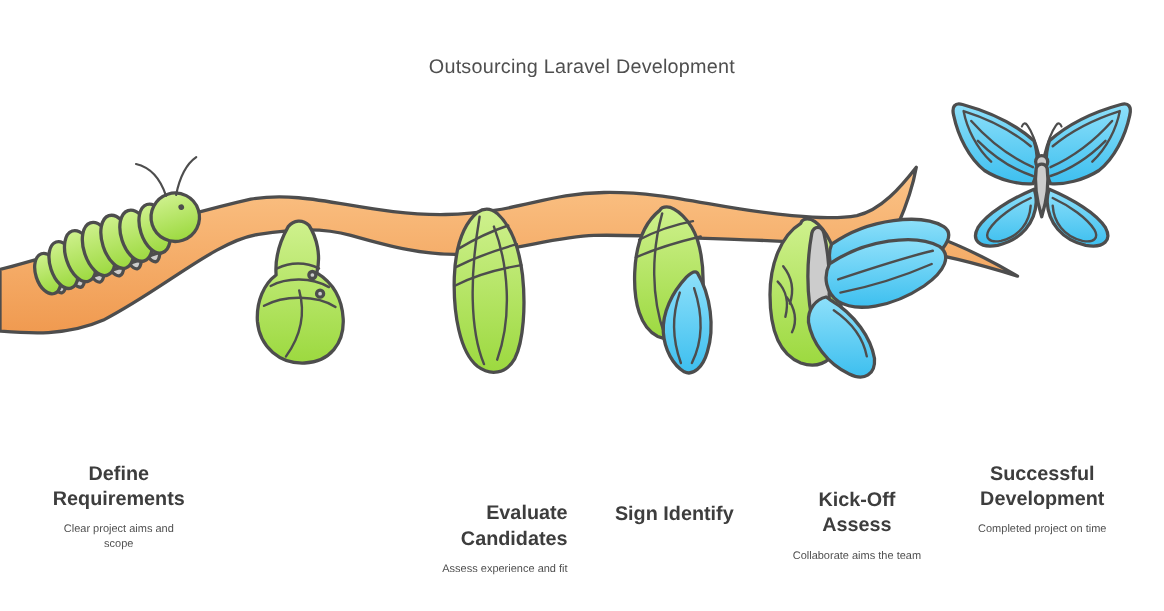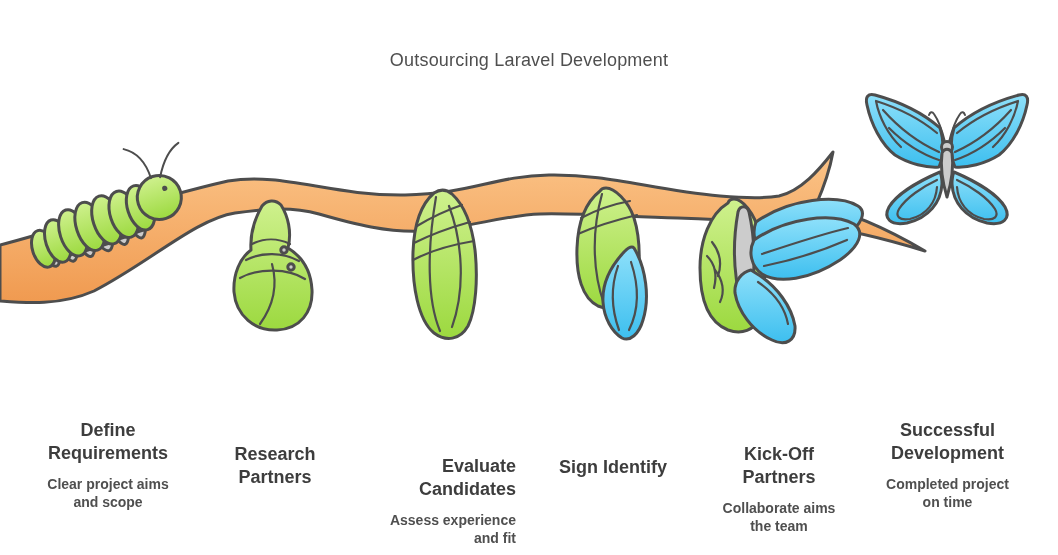--- a/index.html
+++ b/index.html
@@ -35,21 +35,21 @@
   .st-o2{stop-color:var(--branch-orange);}
   .st-g1{stop-color:var(--leaf-green-light);}
   .st-g2{stop-color:var(--leaf-green);}
   .st-b1{stop-color:var(--wing-blue-light);}
   .st-b2{stop-color:var(--wing-blue);}
   .stage-label{position:absolute;text-align:center;margin-top:47px;}
   .stage-heading{
     font-size:18px;font-weight:700;line-height:1.25;color:var(--heading-text);
   }
   .stage-desc{
-    margin-top:11px;font-size:14px;line-height:1.3;color:var(--description-text);font-weight:bold;
+    margin-top:11px;font-size:10px;line-height:1.3;color:var(--description-text);
   }
   .pos-1{left:45px; top:372px;width:126px;}
   .pos-2{left:215px;top:396px;width:120px;}
   .pos-3{left:386px;top:408px;width:130px;text-align:right;}
   .pos-4{left:538px;top:409px;width:150px;}
   .pos-5{left:714px;top:396px;width:130px;}
   .pos-6{left:880px;top:372px;width:135px;text-align:center;}
 </style>
 </head>
 <body>
@@ -200,31 +200,30 @@
           C 4 184 7 168 5 153 C 3 148 -3 148 -5 153 Z"></path>
       </g>
     </g>
   </svg>
 
   <div class="stage-label pos-1">
     <div class="stage-heading">Define Requirements</div>
     <div class="stage-desc">Clear project aims and scope</div>
   </div>
   <div class="stage-label pos-2">
-    <div class="stage-heading">Research Partners</div>
   </div>
   <div class="stage-label pos-3">
     <div class="stage-heading">Evaluate Candidates</div>
     <div class="stage-desc">Assess experience and fit</div>
   </div>
   <div class="stage-label pos-4">
     <div class="stage-heading">Sign Identify</div>
   </div>
   <div class="stage-label pos-5">
-    <div class="stage-heading">Kick-Off Partners</div>
+    <div class="stage-heading">Kick-Off Assess</div>
     <div class="stage-desc">Collaborate aims the team</div>
   </div>
   <div class="stage-label pos-6">
     <div class="stage-heading">Successful Development</div>
     <div class="stage-desc">Completed project on time</div>
   </div>
 
 </div>
 
 </body></html>

